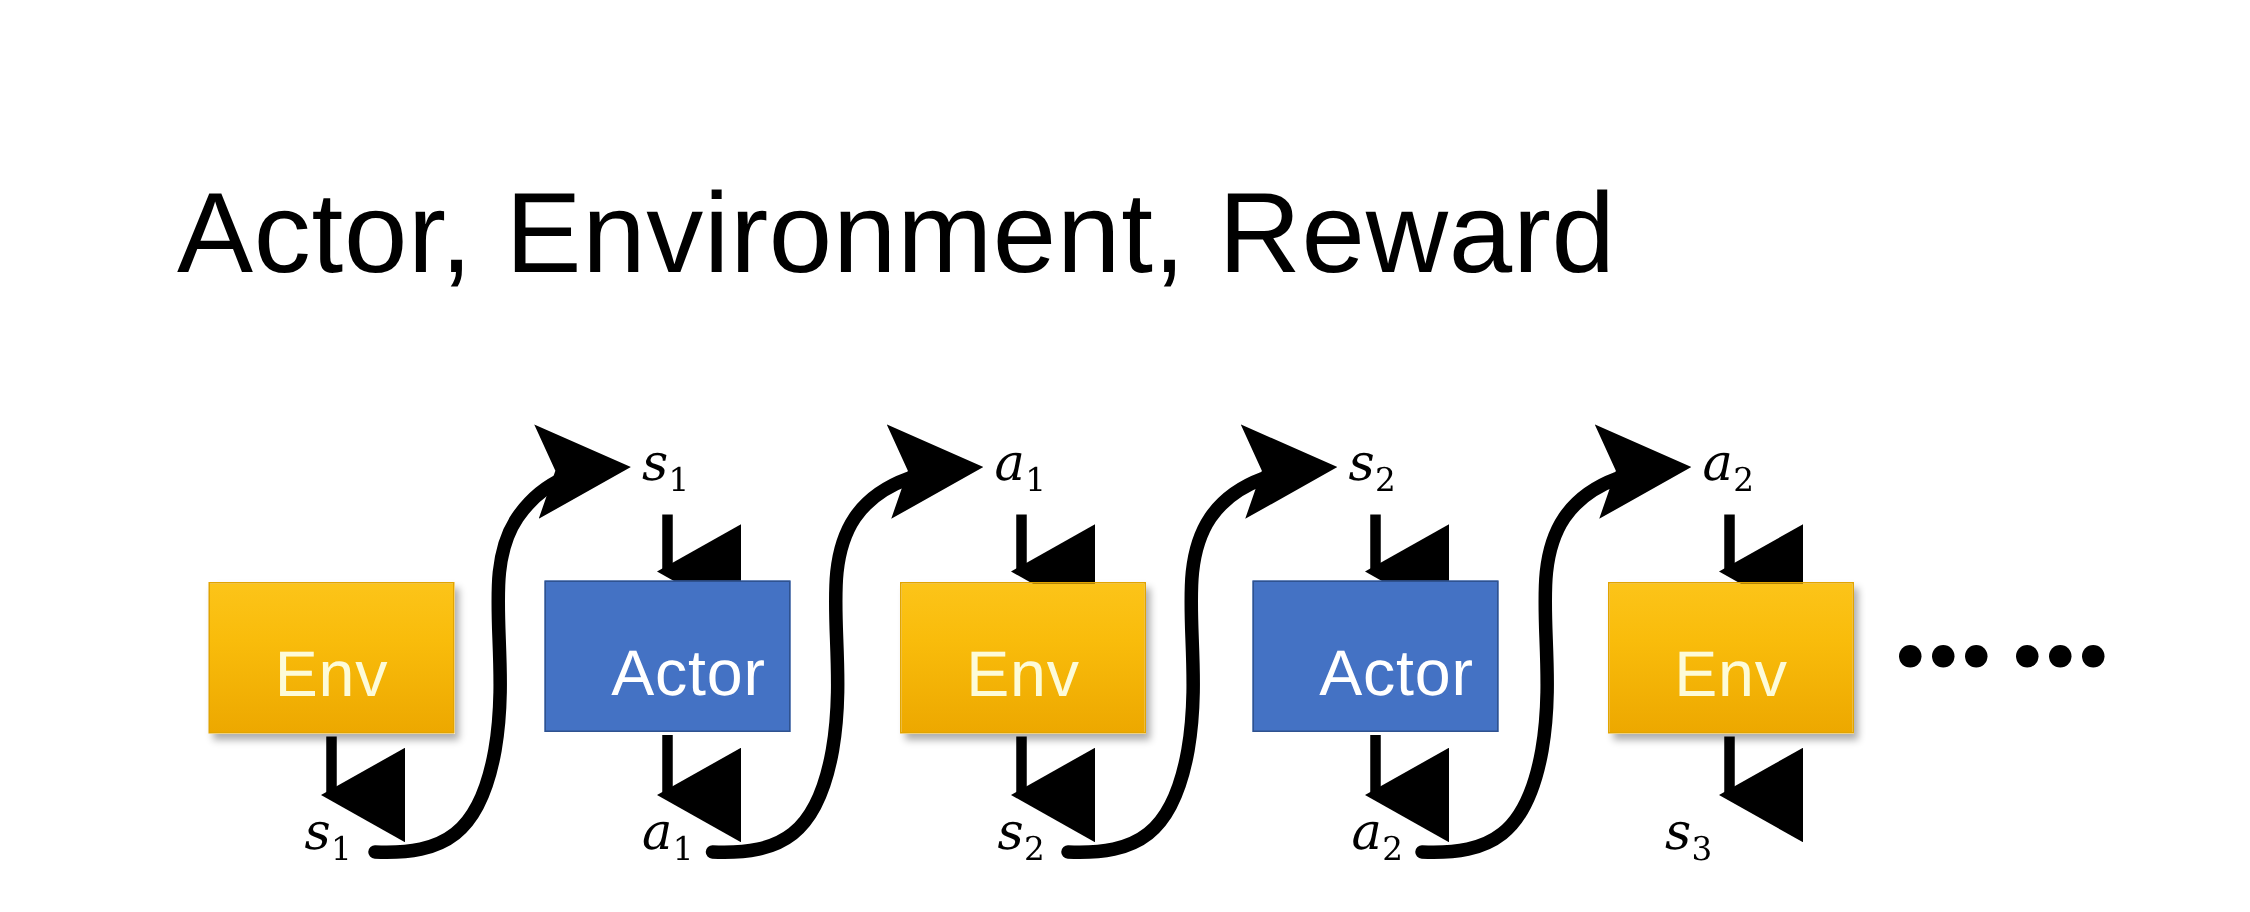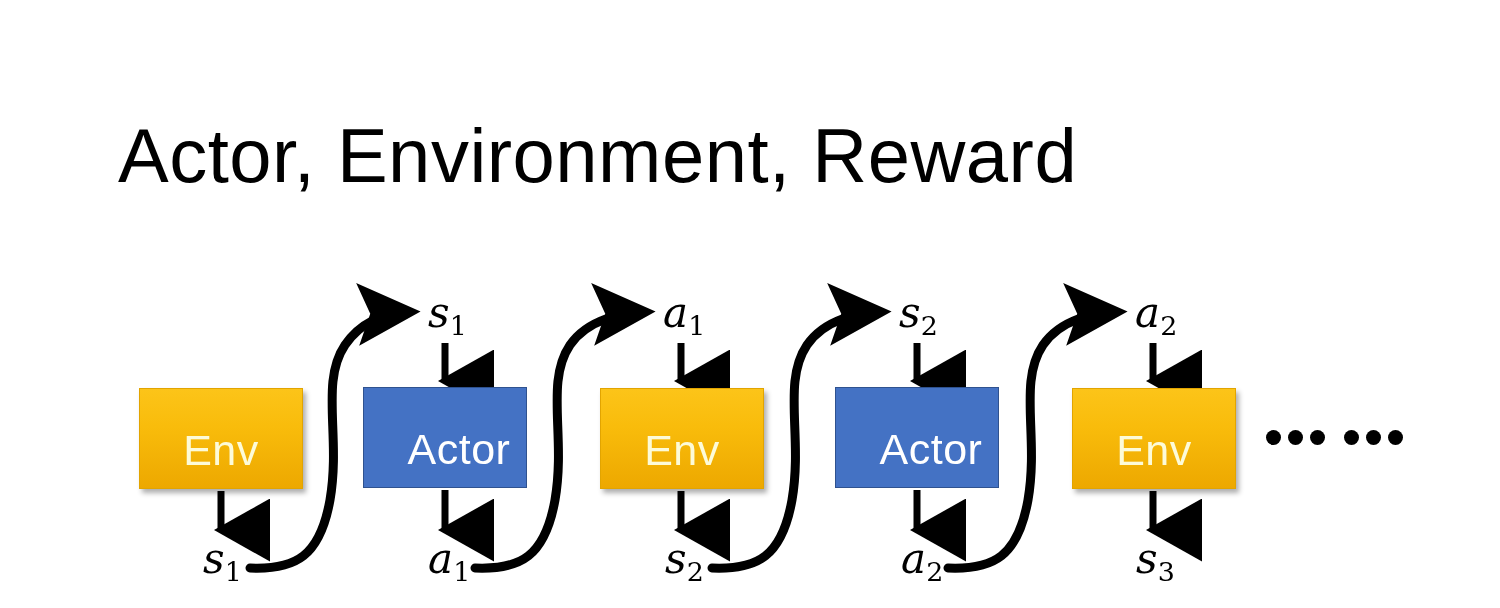--- a/index.html
+++ b/index.html
@@ -81,21 +81,21 @@
   .node-box .box-label {
     display: block;
     transform: translateY(-2px);
     margin-top: 28px;
   }
 
   
   .math-label {
     position: absolute;
     font-family: "DejaVu Serif", "Liberation Serif", serif;
-    font-size: 42px;
+    font-size: 34px;
     line-height: 1;
     color: #000000;
     white-space: nowrap;
     user-select: none;
   }
   .math-label .sym {
     font-style: italic;
   }
   .math-label .sub {
     font-style: normal;
@@ -206,21 +206,21 @@
     </div>
     <div class="math-label" style="left:428px; top:538px;">
       <span class="sym">a</span><span class="sub">1</span>
     </div>
     <div class="math-label" style="left:665px; top:538px;">
       <span class="sym">s</span><span class="sub">2</span>
     </div>
     <div class="math-label" style="left:901px; top:538px;">
       <span class="sym">a</span><span class="sub">2</span>
     </div>
-    <div class="math-label" style="left:1136px; top:538px;">
+    <div class="math-label" style="left:1110px; top:538px;">
       <span class="sym">s</span><span class="sub">3</span>
     </div>
 
     <div id="ellipsis">
       <span class="dot"></span>
       <span class="dot"></span>
       <span class="dot"></span>
       <span class="gap"></span>
       <span class="dot"></span>
       <span class="dot"></span>

